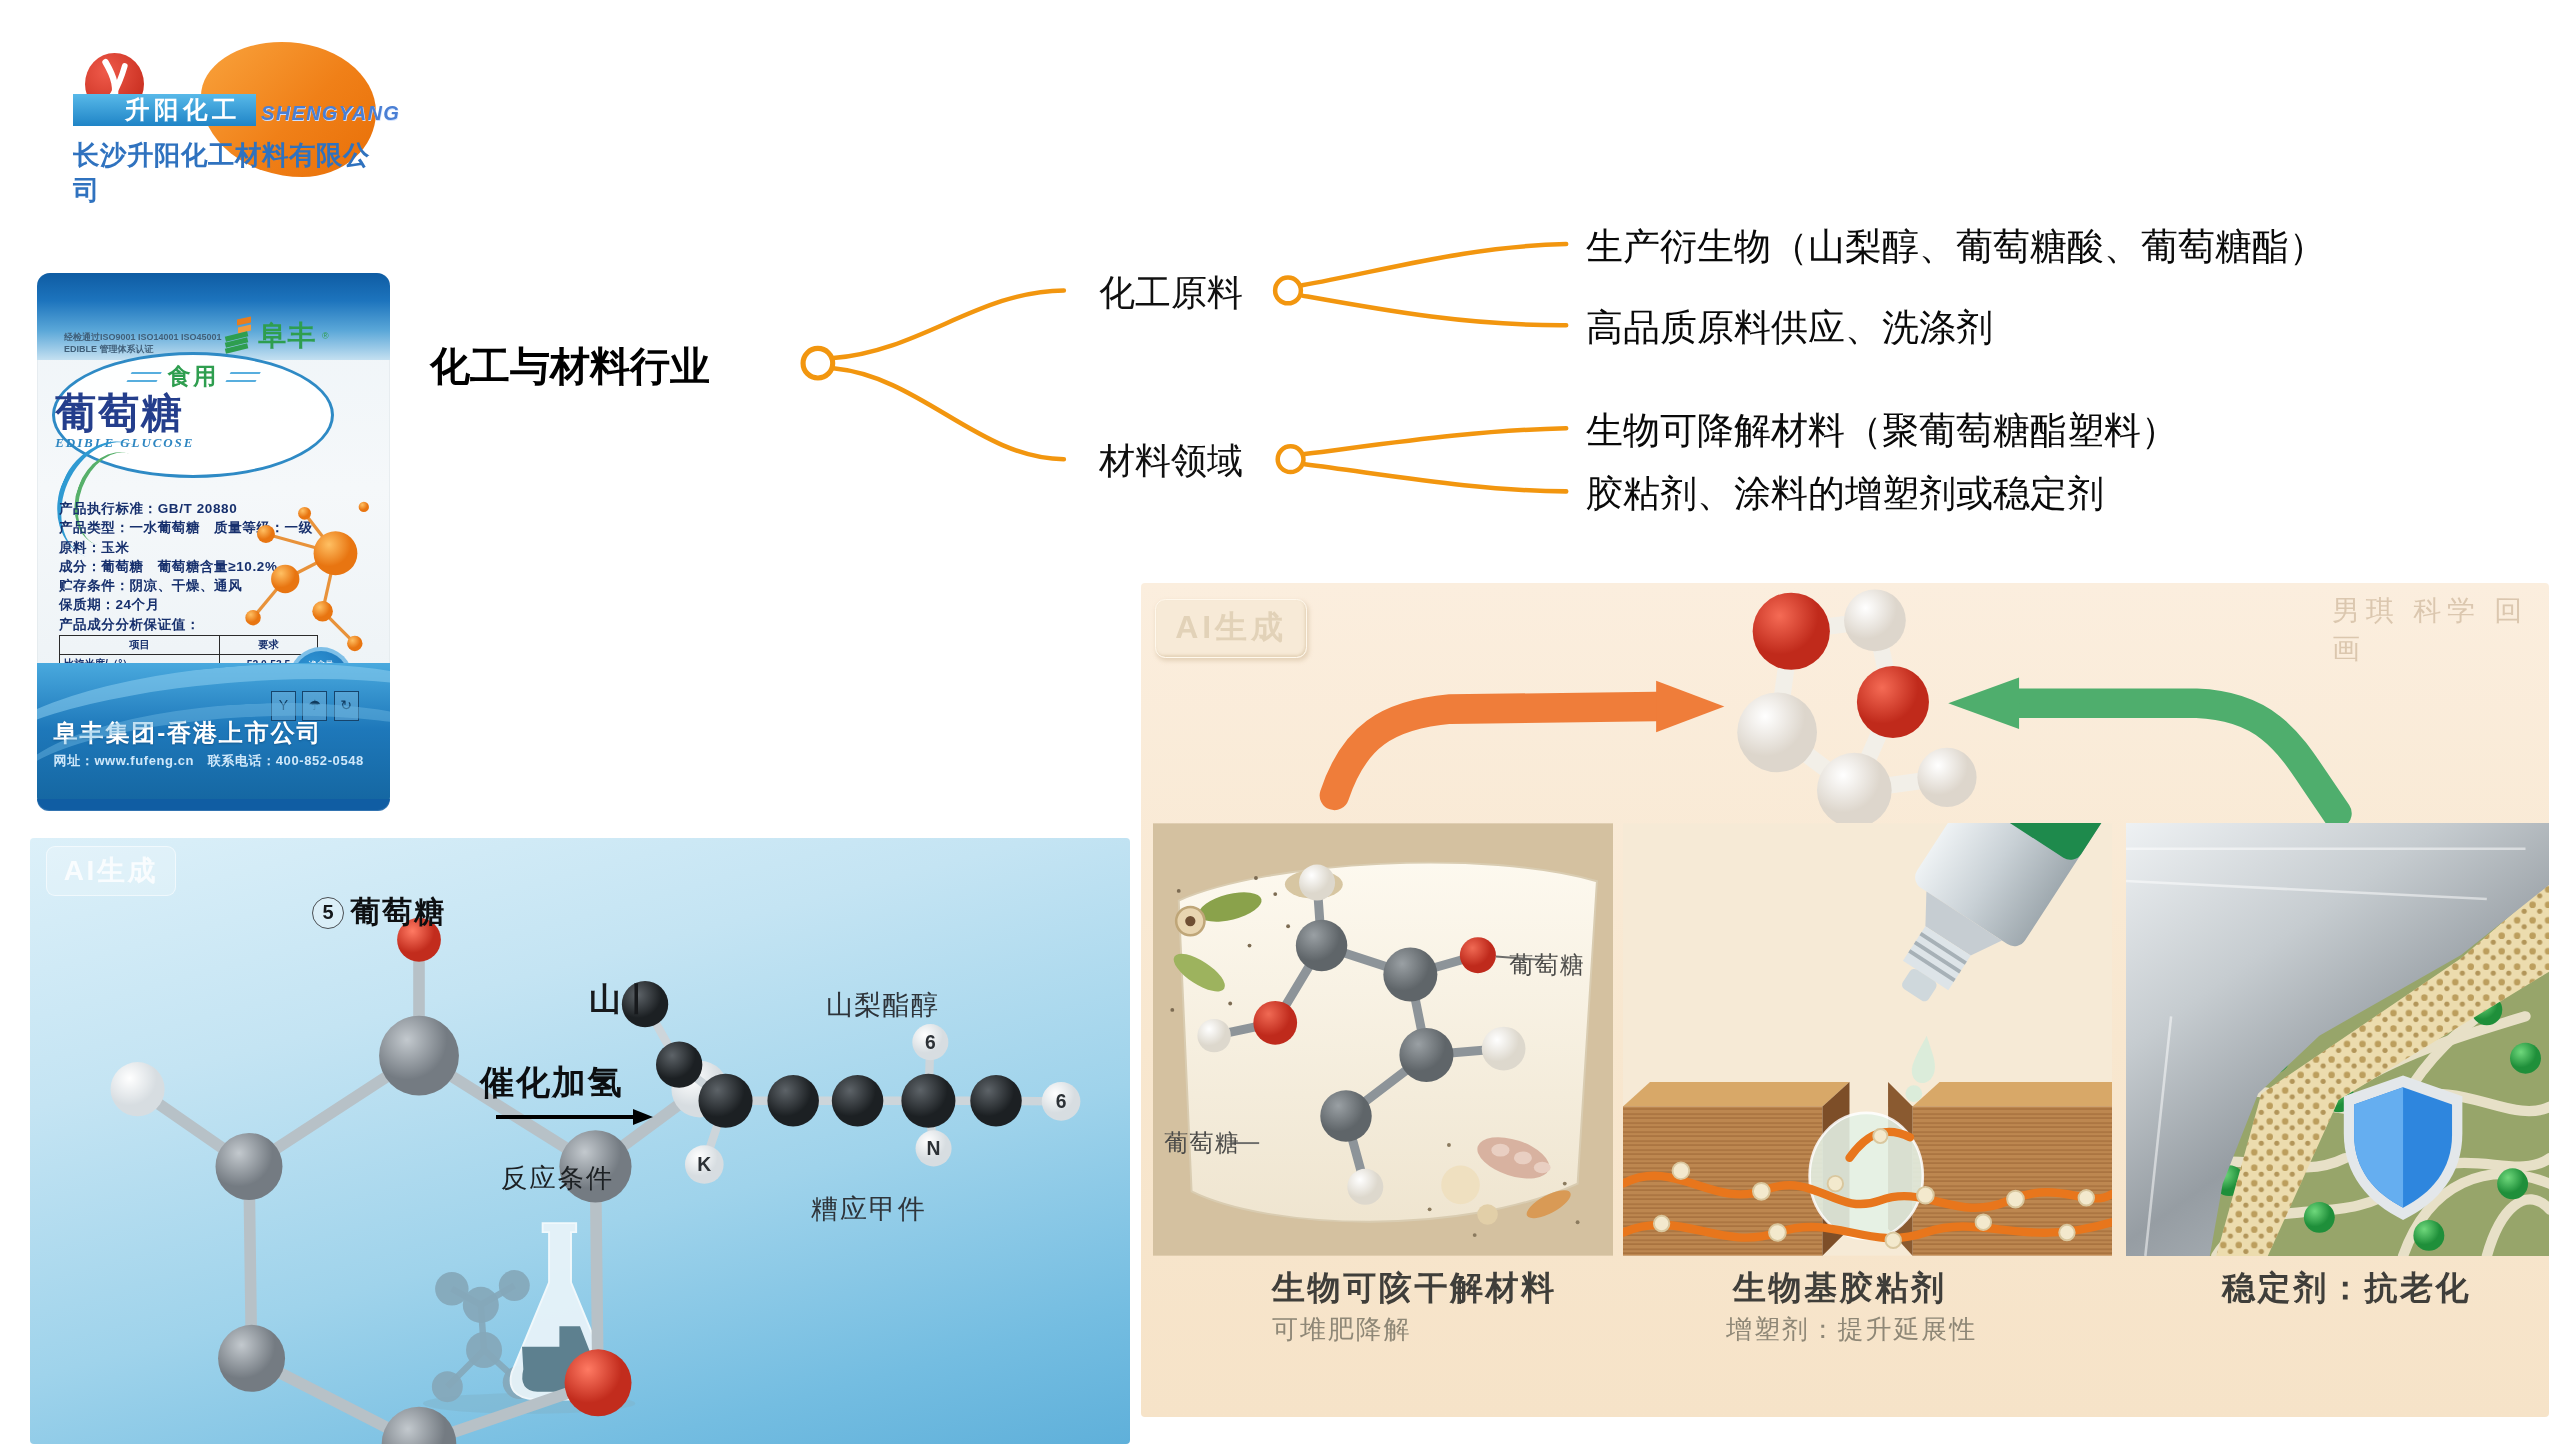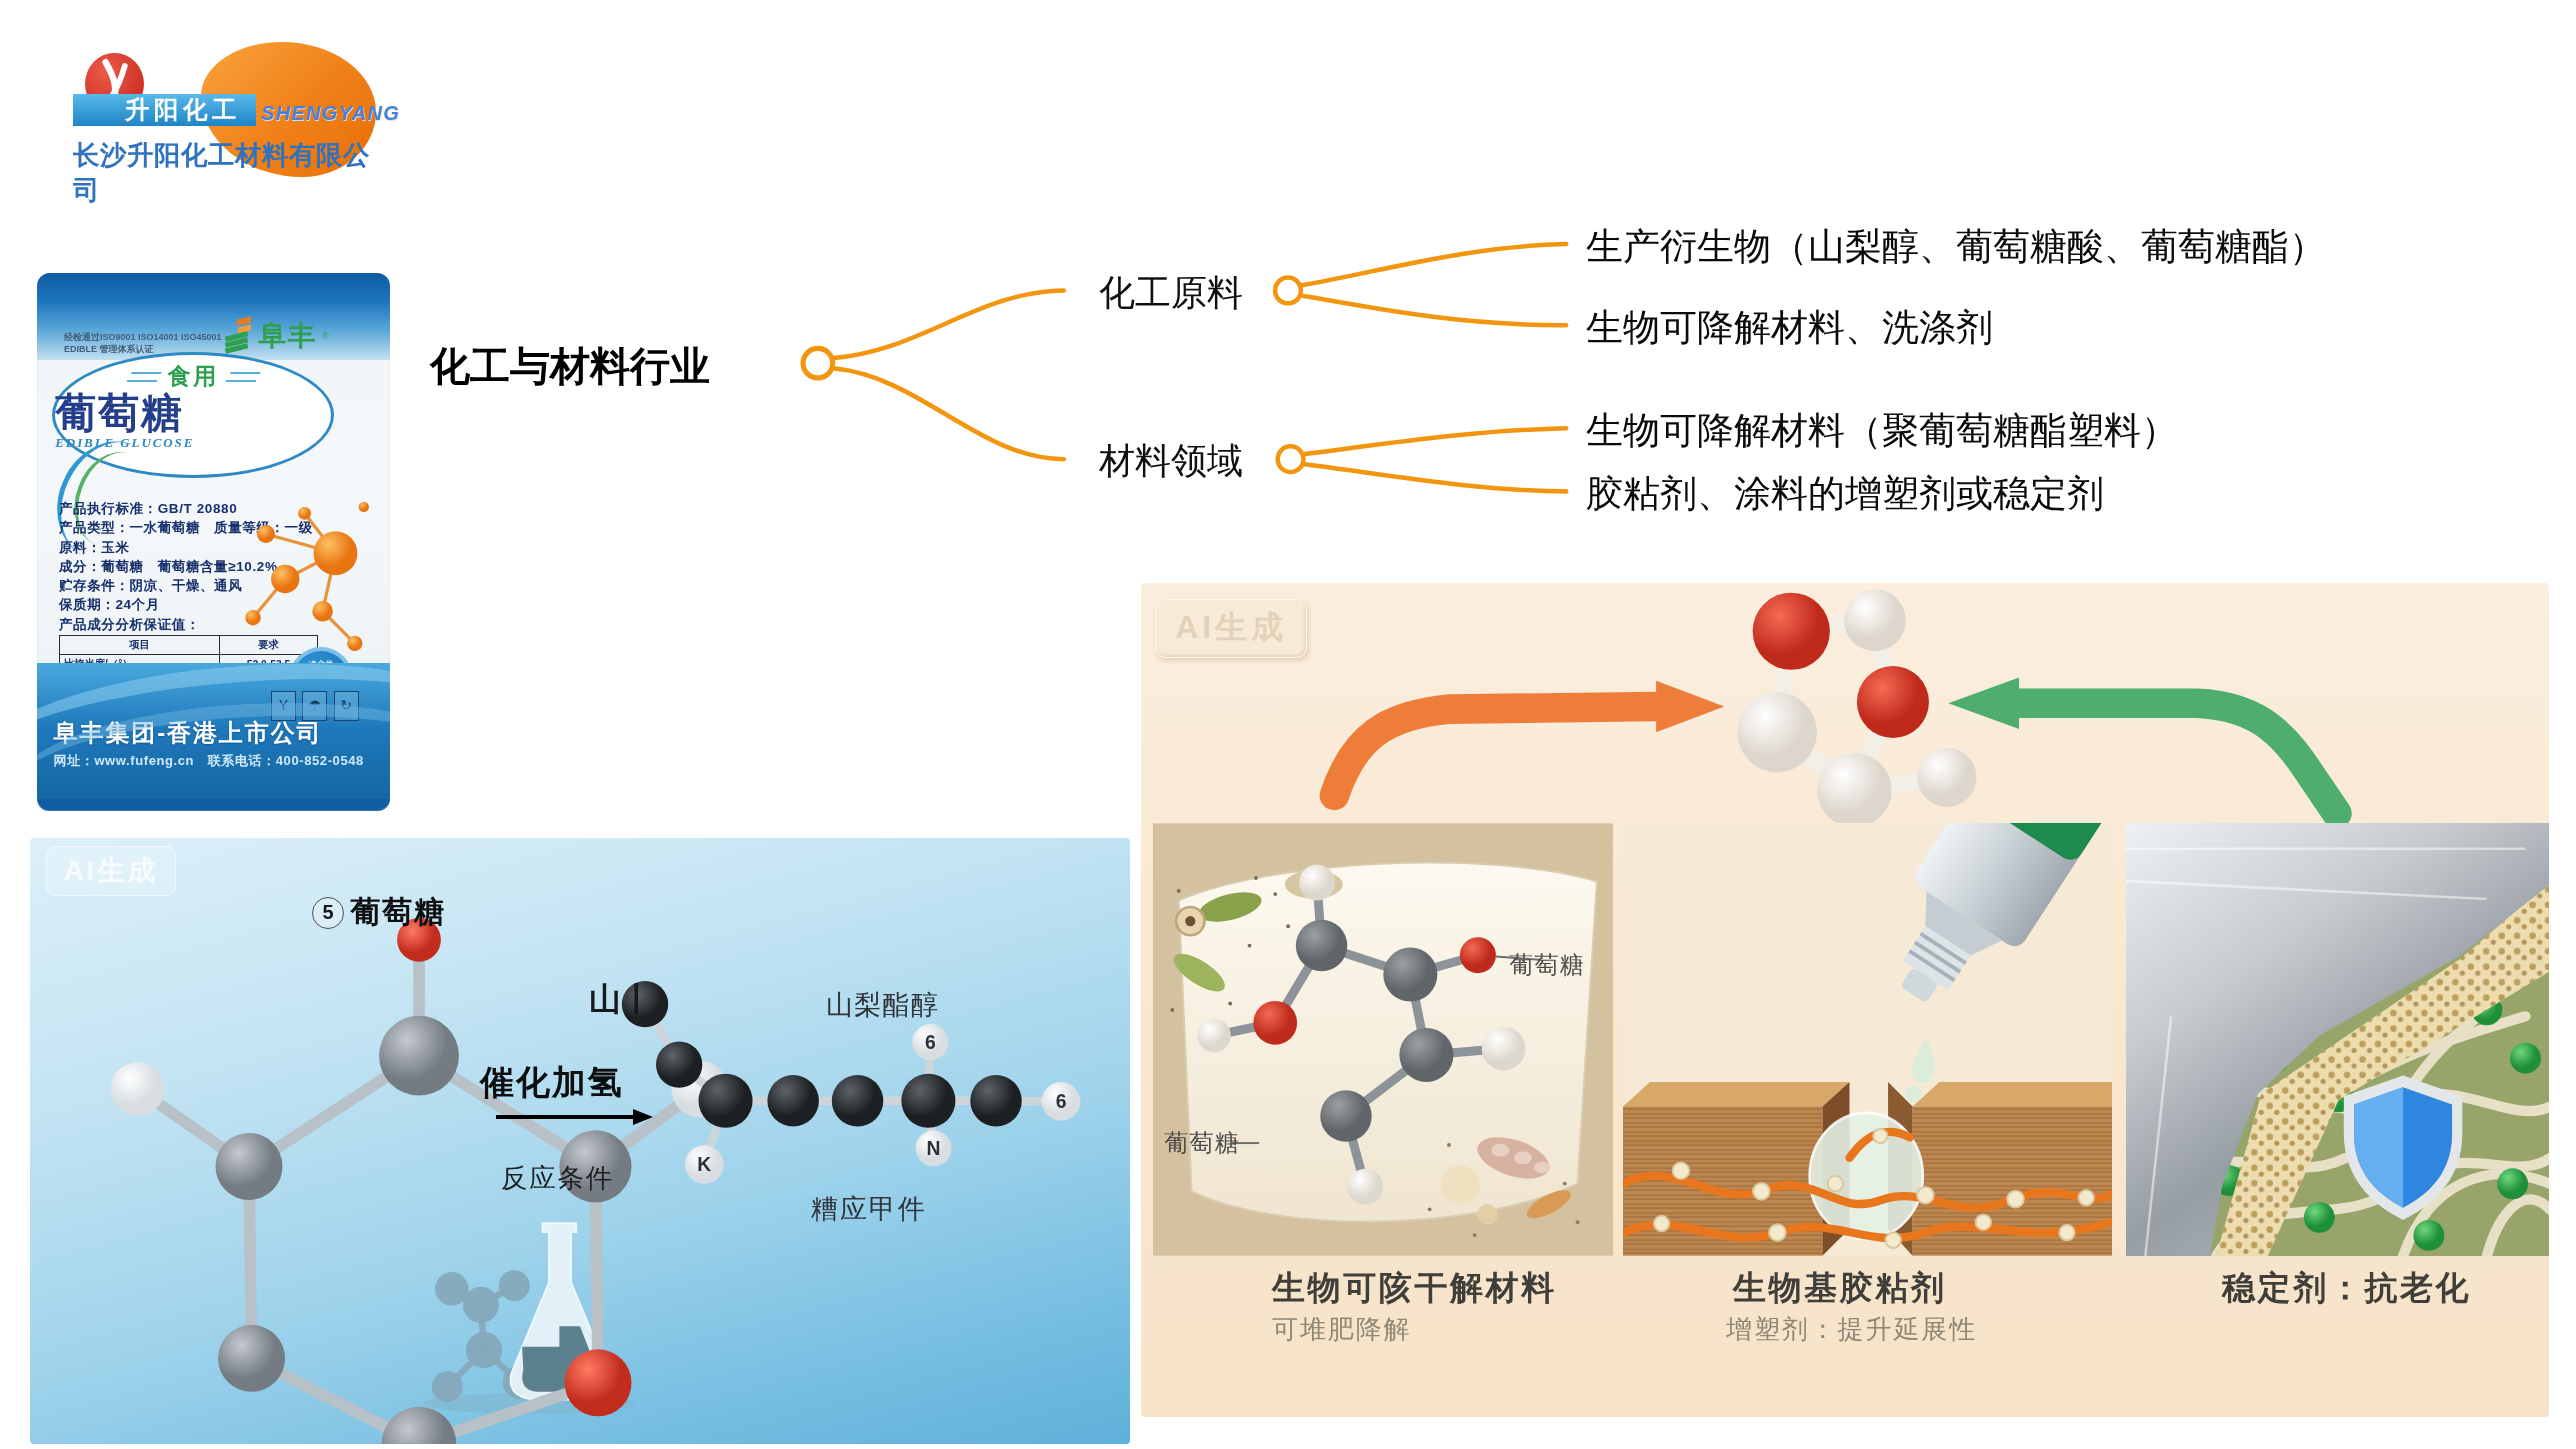--- a/index.html
+++ b/index.html
@@ -227,21 +227,21 @@
     <path d="M2026,721 C2160,738 2290,762 2432,763"></path>
   </g>
   <circle cx="1270" cy="564" r="23" fill="#fff" stroke="#F2960F" stroke-width="8"></circle>
   <circle cx="2000" cy="451" r="20" fill="#fff" stroke="#F2960F" stroke-width="7"></circle>
   <circle cx="2004" cy="713" r="20" fill="#fff" stroke="#F2960F" stroke-width="7"></circle>
 </svg>
 <div class="abs mm-root">化工与材料行业</div>
 <div class="abs mm-branch mm-b1">化工原料</div>
 <div class="abs mm-branch mm-b2">材料领域</div>
 <div class="abs mm-leaf mm-l1">生产衍生物（山梨醇、葡萄糖酸、葡萄糖酯）</div>
-<div class="abs mm-leaf mm-l2">生物可降解材料、洗涤剂</div>
+<div class="abs mm-leaf mm-l2">高品质原料供应、洗涤剂</div>
 <div class="abs mm-leaf mm-l3">生物可降解材料（聚葡萄糖酯塑料）</div>
 <div class="abs mm-leaf mm-l4">胶粘剂、涂料的增塑剂或稳定剂</div>
 
 <div class="abs figL">
   <svg class="abs" style="left:0;top:0" width="1100" height="606" viewBox="0 0 1708 941">
     <defs>
       <radialGradient id="gC" cx="35%" cy="30%">
           <stop offset="0%" stop-color="#c3c9ce"></stop>
           <stop offset="100%" stop-color="#747b82"></stop>
         </radialGradient>
@@ -334,20 +334,21 @@
   <div class="abs figL-shan">山丨</div>
   <div class="abs figL-sorb">山梨酯醇</div>
   <div class="abs figL-react">催化加氢</div>
   <div class="abs figL-arrow"></div>
   <div class="abs figL-cond">反应条件</div>
   <div class="abs figL-bottom">糟应甲件</div>
 </div>
 
 <div class="abs figR">
   <div class="abs ai-badge-R">AI生成</div>
+  <div class="abs figR-watermark">男琪 科学 回画</div>
 
   <svg class="abs" style="left:0;top:0" width="1408" height="240" viewBox="0 0 2187 373">
     <defs>
       <radialGradient id="rO2" cx="35%" cy="30%">
           <stop offset="0%" stop-color="#f56b55"></stop>
           <stop offset="100%" stop-color="#c02a1b"></stop>
         </radialGradient>
       <radialGradient id="rH2" cx="35%" cy="30%">
           <stop offset="0%" stop-color="#ffffff"></stop>
           <stop offset="100%" stop-color="#ddd6cc"></stop>

